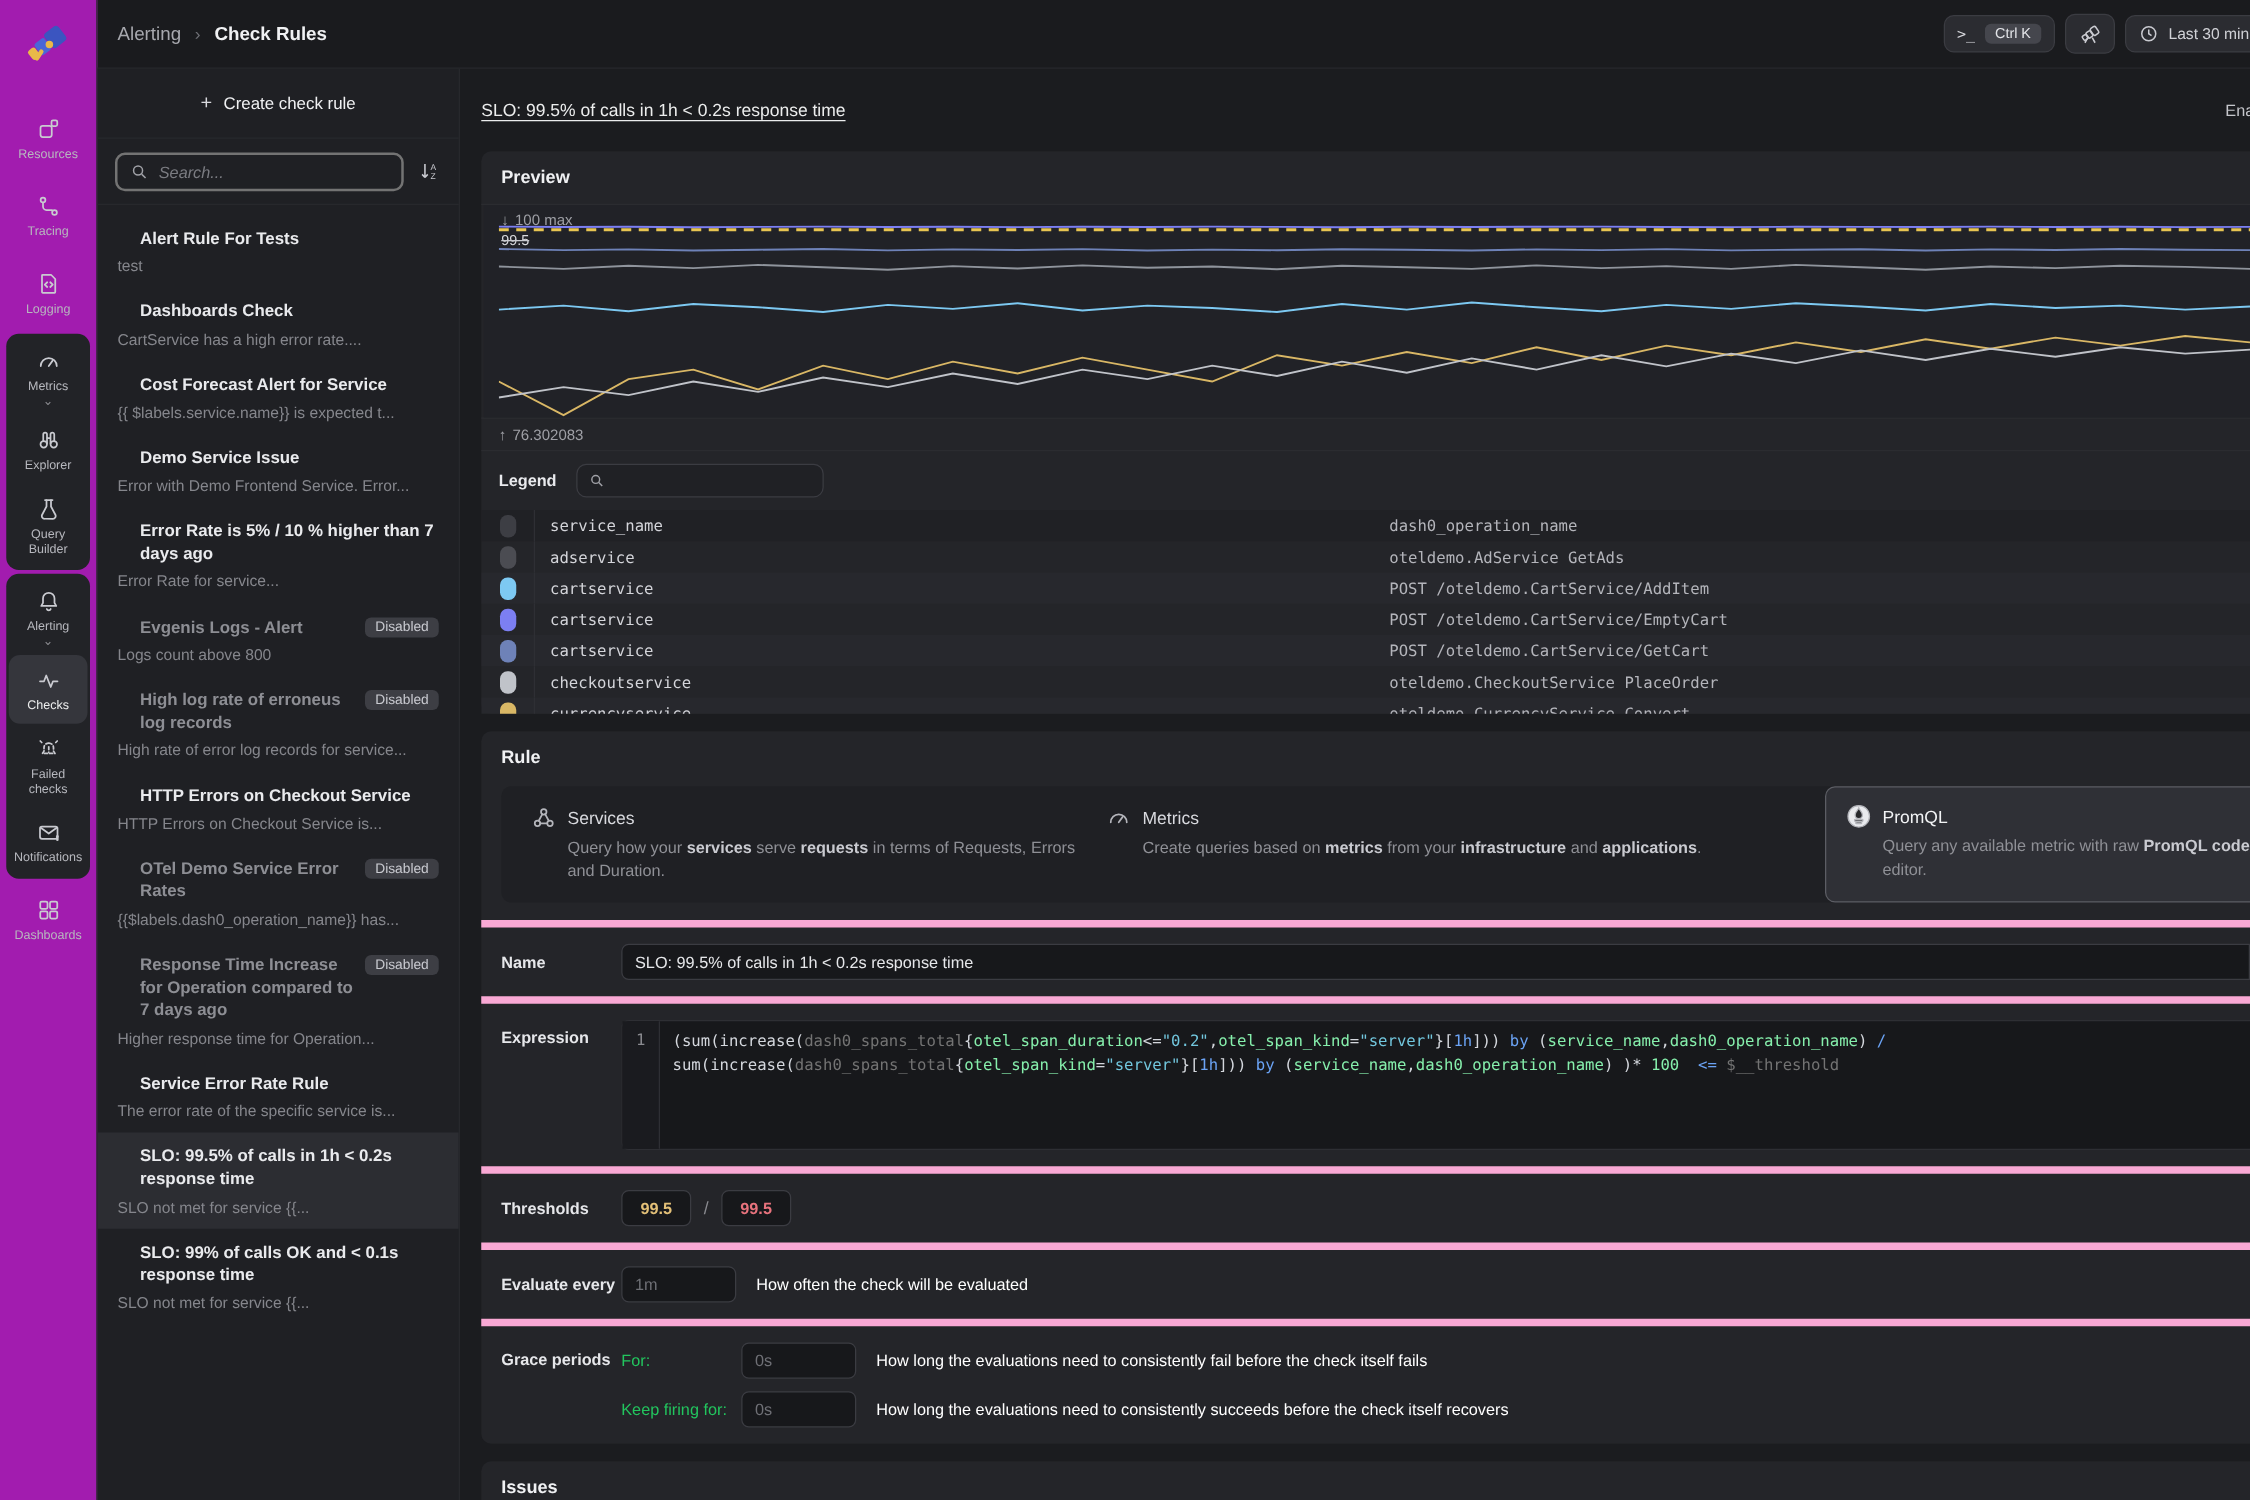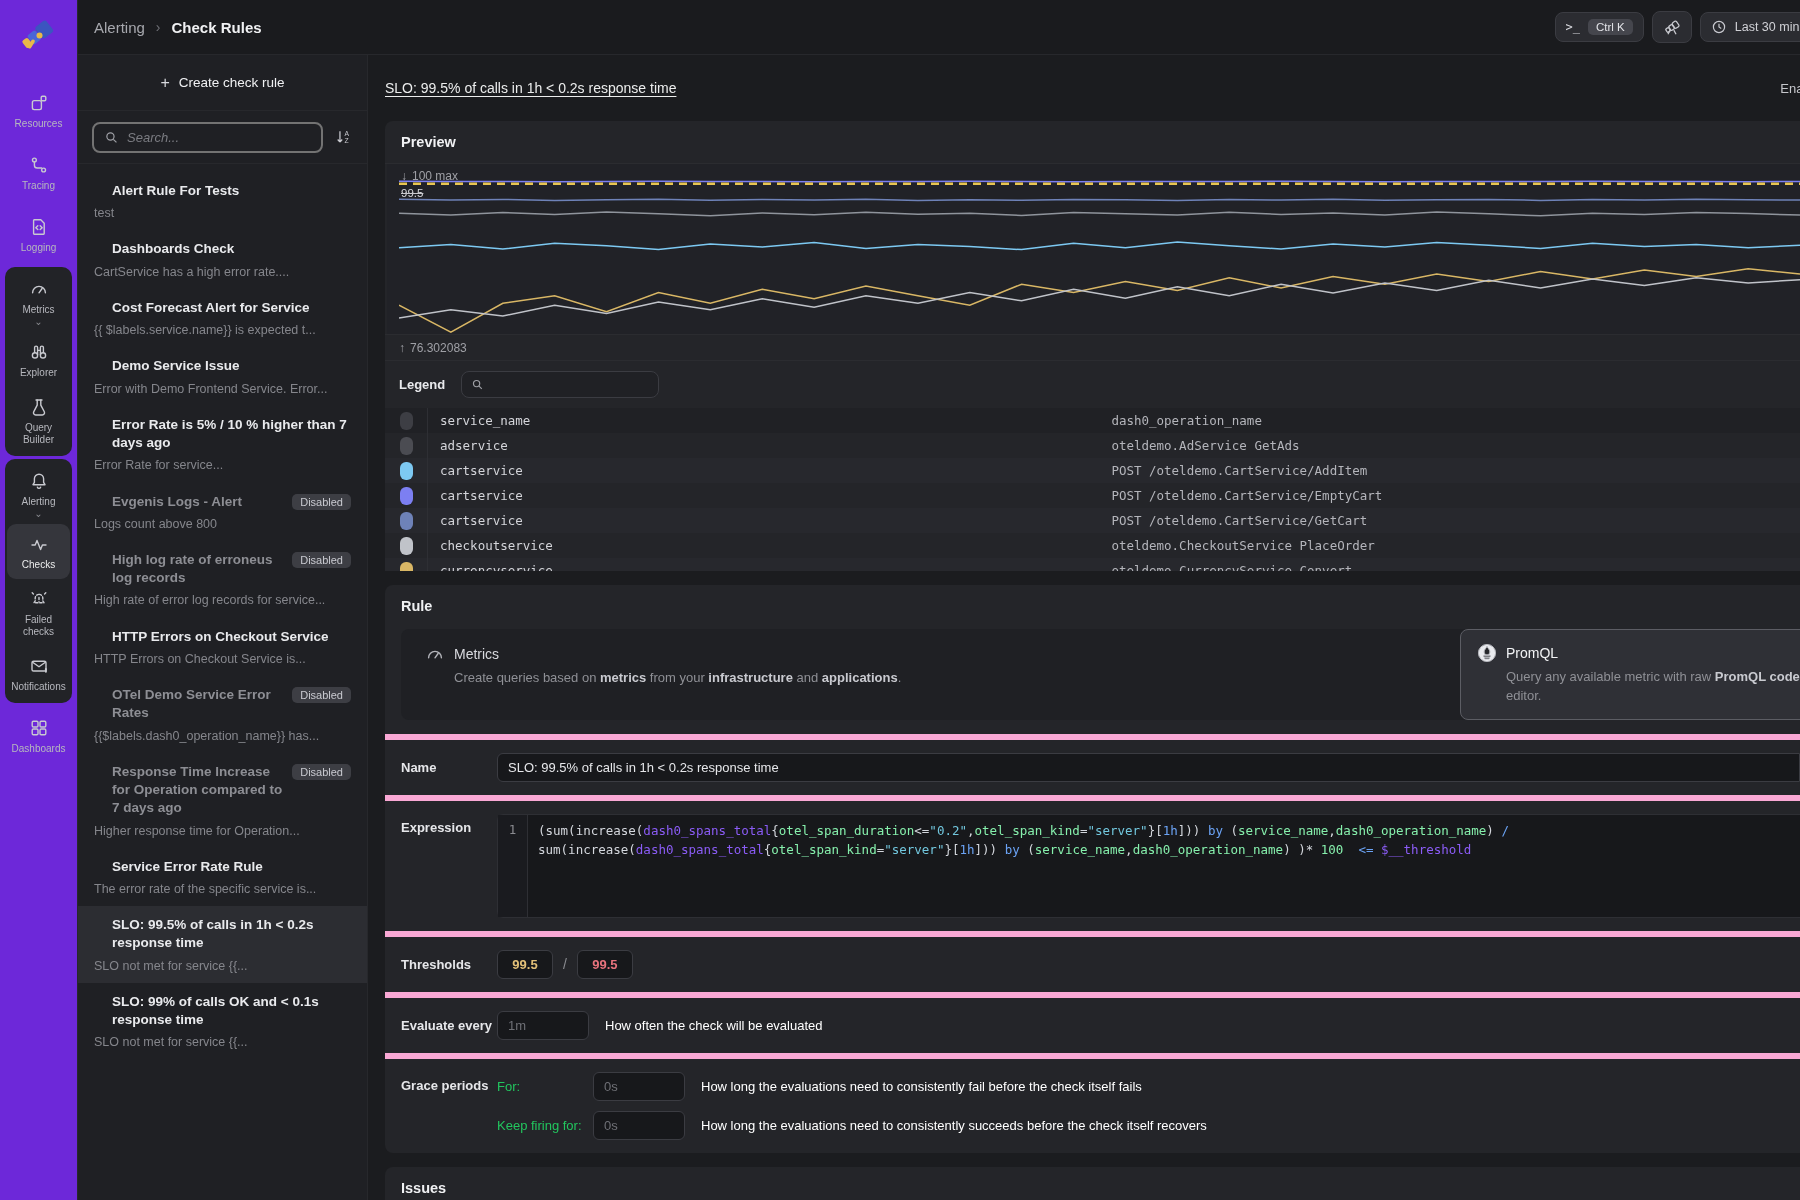--- a/index.html
+++ b/index.html
@@ -4,21 +4,21 @@
 <style>
   * { margin:0; padding:0; box-sizing:border-box; }
   html,body { width:1800px; height:1200px; overflow:hidden; }
   body { background:#1a1b1e; color:#e6e7ea; font-family:"Liberation Sans", sans-serif; font-size:13px; }
   .icon { display:inline-flex; align-items:center; justify-content:center; flex:none; }
   .icon svg { display:block; }
 
   .app { display:flex; height:100%; }
 
   
-  .rail { width:78px; flex:none; background:#6d28d9; border-right:1px solid #27282c; display:flex; flex-direction:column; align-items:center; padding:12px 5px 0; }
+  .rail { width:78px; flex:none; background:#a21caf; border-right:1px solid #27282c; display:flex; flex-direction:column; align-items:center; padding:12px 5px 0; }
   .logo { width:40px; height:40px; margin-bottom:26px; cursor:pointer; }
   .rail-group { width:100%; border-radius:10px; margin:3px 0; padding:2px; }
   .rail-group.boxed { background:#222327; }
   .rail-item { display:flex; flex-direction:column; align-items:center; gap:5px; padding:10px 2px 8px; border-radius:9px; cursor:pointer; }
   .rail-item.active { background:#35363c; }
   .rail-item .lbl { font-size:10px; color:#b7b8be; text-align:center; line-height:1.2; }
   .rail-item.active .lbl { color:#eceded; }
   .rail-item svg { stroke:#c9cad0; }
   .chev { font-size:10px; color:#8a8b90; line-height:4px; margin-top:-1px; }
 
@@ -108,21 +108,21 @@
   .form-row { display:flex; align-items:center; padding:13px 0 13px 16px; border-top:6px solid #f9a8d4; }
   .form-row.top { align-items:flex-start; }
   .f-label { width:96px; flex:none; font-size:13px; font-weight:700; color:#e6e7ea; padding-top:0; }
   .form-row.top .f-label { padding-top:6px; }
   .inp { background:#17181b; border:1px solid #3b3c42; border-radius:6px; height:29px; color:#e6e7ea; font-size:13px; padding:0 10px; font-family:inherit; outline:none; }
   .inp::placeholder { color:#6f7076; }
   .name-inp { flex:1; border-radius:6px 0 0 6px; }
   .code-editor { flex:1; display:flex; background:#17181b; border:1px solid #2e2f34; border-right:none; border-radius:6px 0 0 6px; min-height:104px; align-items:stretch; }
   .gutter { width:30px; flex:none; color:#8a8b90; font-family:"DejaVu Sans Mono", monospace; font-size:12.5px; text-align:center; padding-top:7px; border-right:1px solid #2e2f34; background:#1a1b1f; }
   .code { padding:6px 10px; font-family:"DejaVu Sans Mono", monospace; font-size:12.5px; line-height:1.55; white-space:pre; }
-  .tk-p { color:#d4d7dd; } .tk-m { color:#8b5cf6; } .tk-l { color:#86efac; } .tk-s { color:#72c7de; } .tk-k { color:#6ba3f5; }
+  .tk-p { color:#d4d7dd; } .tk-m { color:#737373; } .tk-l { color:#86efac; } .tk-s { color:#72c7de; } .tk-k { color:#6ba3f5; }
   .thr-inp { width:56px; text-align:center; font-weight:600; }
   .thr-warn { color:#e3c078; } .thr-crit { color:#e8737d; }
   .thr-sep { color:#8a8b90; margin:0 10px; font-size:14px; }
   .help { margin-left:16px; font-size:13px; color:#ffffff; }
   .small-inp { width:92px; }
   .grace-col { display:flex; flex-direction:column; gap:10px; flex:1; }
   .grace-row { display:flex; align-items:center; }
   .g-label { width:96px; flex:none; color:#22c55e; font-size:13px; }
   .sum-inp { flex:1; font-family:"DejaVu Sans Mono", monospace; font-size:12.5px; color:#c9cad0; border-radius:6px 0 0 6px; }
 </style>
@@ -497,20 +497,34 @@
                 <span class="vline"></span>
                 <span class="lt-service">currencyservice</span>
                 <span class="lt-op">oteldemo.CurrencyService Convert</span>
               </div>
             </div>
         </section>
 
         <section class="card">
           <div class="card-head">Rule</div>
           <div class="type-panel">
+              <div class="type-card services">
+                <div class="tc-head">
+                  <span class="icon">
+                    <svg width="20" height="20" viewBox="0 0 20 20" fill="none" stroke="currentColor" stroke-width="1.4" stroke-linecap="round" stroke-linejoin="round">
+                      <circle cx="10" cy="5.4" r="2.2"></circle>
+                      <circle cx="5" cy="14.6" r="2.2"></circle>
+                      <circle cx="15" cy="14.6" r="2.2"></circle>
+                      <path d="M8.9 7.3L6 12.6M11.1 7.3l2.9 5.3M7.2 14.6h5.6"></path>
+                    </svg>
+                  </span>
+                  <span>Services</span>
+                </div>
+                <div class="tc-desc">Query how your <b>services</b> serve <b>requests</b> in terms of Requests, Errors and Duration.</div>
+              </div>
               <div class="type-card metrics">
                 <div class="tc-head">
                   <span class="icon">
                     <svg width="20" height="20" viewBox="0 0 20 20" fill="none" stroke="currentColor" stroke-width="1.4" stroke-linecap="round" stroke-linejoin="round">
                       <path d="M3.6 13.8a6.4 6.4 0 1 1 12.8 0"></path>
                       <path d="M10 13.8l3.1-4.3"></path>
                     </svg>
                   </span>
                   <span>Metrics</span>
                 </div>

